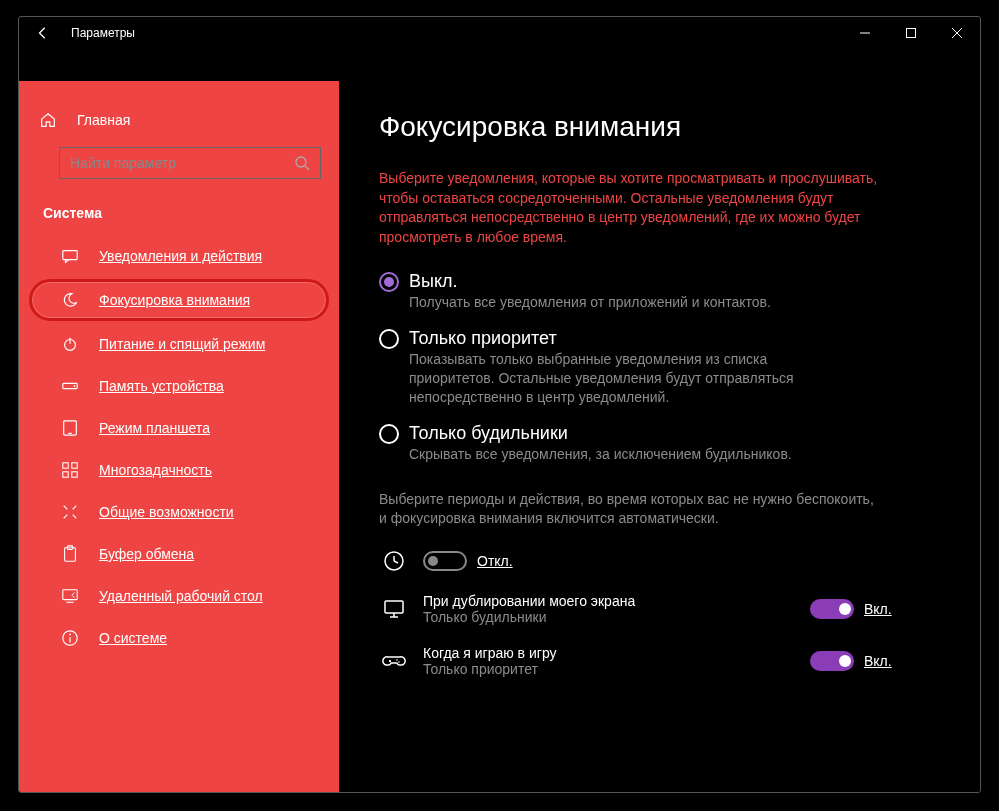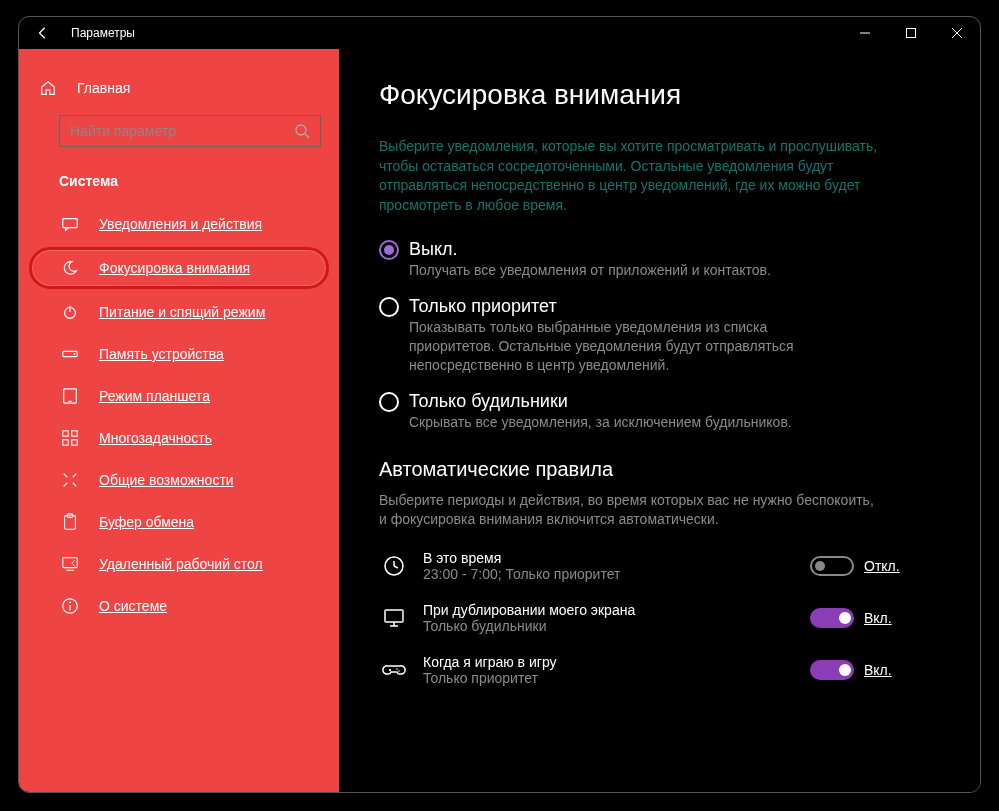--- a/index.html
+++ b/index.html
@@ -16,24 +16,25 @@
       position: relative;
     }
     .window {
       position: absolute;
       top: 16px;
       left: 18px;
       right: 18px;
       bottom: 18px;
       background: #000;
       border: 1px solid #555;
-      border-radius: 11px;
+      border-radius: 3px;
       display: flex;
       flex-direction: column;
       overflow: hidden;
+      gap: 32px;
     }
     .titlebar {
       height: 32px;
       display: flex;
       align-items: center;
       padding: 0 8px;
       color: #fff;
       font-size: 12px;
     }
     .back-btn {
@@ -108,21 +109,21 @@
       font-size: 14px;
       outline: none;
     }
     .search-box input::placeholder {
       color: #888;
     }
     .section-label {
       color: #fff;
       font-weight: 600;
       font-size: 14px;
-      padding: 8px 18px 14px 40px;
+      padding: 8px 18px 14px 24px;
     }
     .nav-item {
       display: flex;
       align-items: center;
       padding: 12px 18px 12px 40px;
       color: #fff;
       font-size: 14px;
       cursor: pointer;
       position: relative;
       text-decoration: underline;
@@ -149,21 +150,21 @@
       overflow-y: auto;
     }
     .page-title {
       font-size: 28px;
       font-weight: 350;
       margin-bottom: 26px;
     }
     .desc {
       font-size: 14px;
       line-height: 1.4;
-      color: #0f766e;
+      color: #ef4444;
       max-width: 500px;
       margin-bottom: 24px;
     }
     .radio-group {
       margin-bottom: 26px;
     }
     .radio-row {
       display: flex;
       align-items: flex-start;
       margin-bottom: 16px;
@@ -481,34 +482,29 @@
 
         <div class="radio-row">
           <div class="radio"></div>
           <div class="radio-content">
             <div class="radio-label">Только будильники</div>
             <div class="radio-sub">Скрывать все уведомления, за исключением будильников.</div>
           </div>
         </div>
       </div>
 
-      <h2 class="subheading">Автоматические правила</h2>
       <p class="auto-desc">Выберите периоды и действия, во время которых вас не нужно беспокоить, и фокусировка внимания включится автоматически.</p>
 
       <div class="rule-row">
         <div class="rule-icon">
           <svg width="24" height="24" viewBox="0 0 24 24">
               <circle cx="12" cy="12" r="9" stroke="#fff" stroke-width="1.5" fill="none"></circle>
               <line x1="12" y1="12" x2="12" y2="7" stroke="#fff" stroke-width="1.5"></line>
               <line x1="12" y1="12" x2="16" y2="14" stroke="#fff" stroke-width="1.5"></line>
             </svg>
-        </div>
-        <div class="rule-text">
-          <div class="rule-title">В это время</div>
-          <div class="rule-sub">23:00 - 7:00; Только приоритет</div>
         </div>
         <div class="toggle-wrap">
           <div class="toggle off"></div>
           <span class="toggle-label">Откл.</span>
         </div>
       </div>
 
       <div class="rule-row">
         <div class="rule-icon">
           <svg width="24" height="24" viewBox="0 0 24 24">

